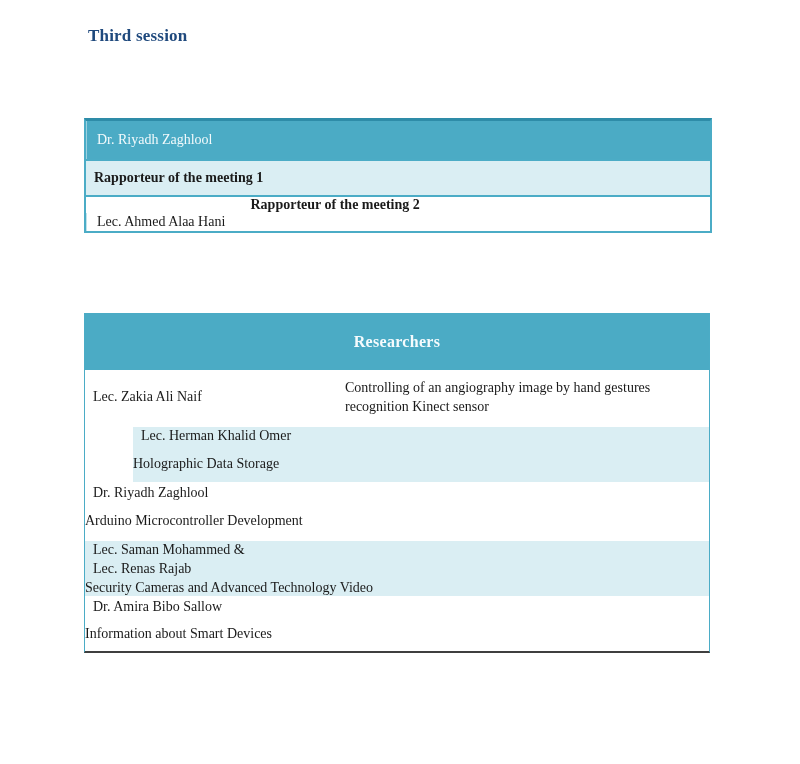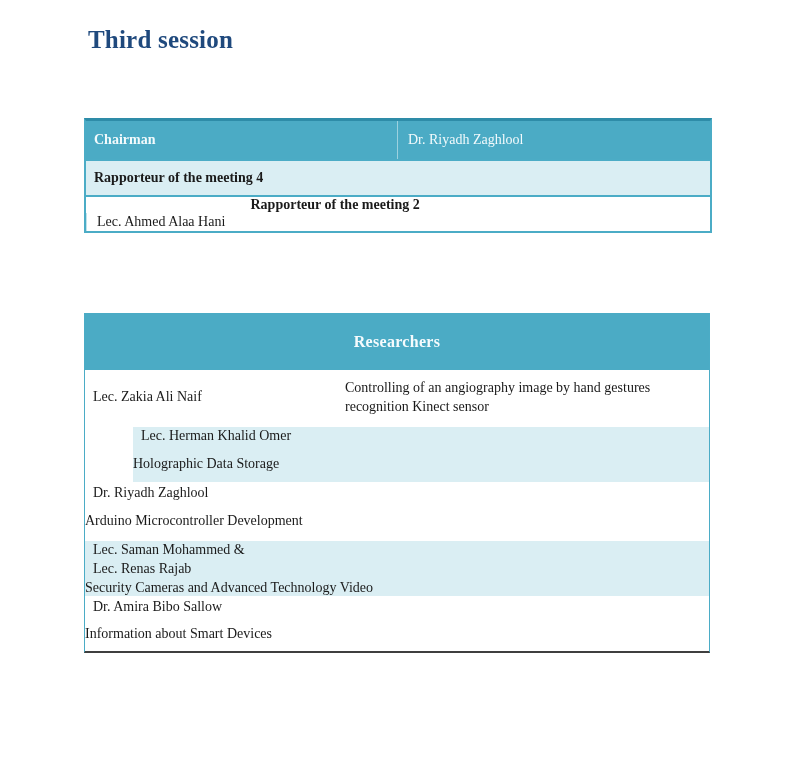--- a/index.html
+++ b/index.html
@@ -7,21 +7,21 @@
   body {
     position: relative;
     font-family: "Liberation Serif", "DejaVu Serif", serif;
     color: #1a1a1a;
   }
 
   .page-title {
     position: absolute;
     left: 88px;
     top: 26px;
-    font-size: 25px;
+    font-size: 17px;
     font-weight: bold;
     color: #1F497D;
     letter-spacing: 0.2px;
   }
 
   
   .t1 {
     position: absolute;
     left: 84px;
     top: 118px;
@@ -99,25 +99,24 @@
     line-height: 1.35;
   }
 </style>
 </head>
 <body>
 
 <div class="page-title">Third session</div>
 
 <div class="t1">
   <div class="t1-row header">
-    <div class="t1-c1">Chairman</div>
     <div class="t1-c2">Dr. Riyadh Zaghlool</div>
   </div>
   <div class="t1-row alt">
-    <div class="t1-c1">Rapporteur of the meeting 4</div>
+    <div class="t1-c1">Rapporteur of the meeting 1</div>
   </div>
   <div class="t1-row plain">
     <div class="t1-c1">Rapporteur of the meeting 2</div>
     <div class="t1-c2">Lec. Ahmed Alaa Hani</div>
   </div>
 </div>
 
 <div class="t2">
   <div class="t2-title">Researchers</div>
   <div class="t2-row plain r1">

